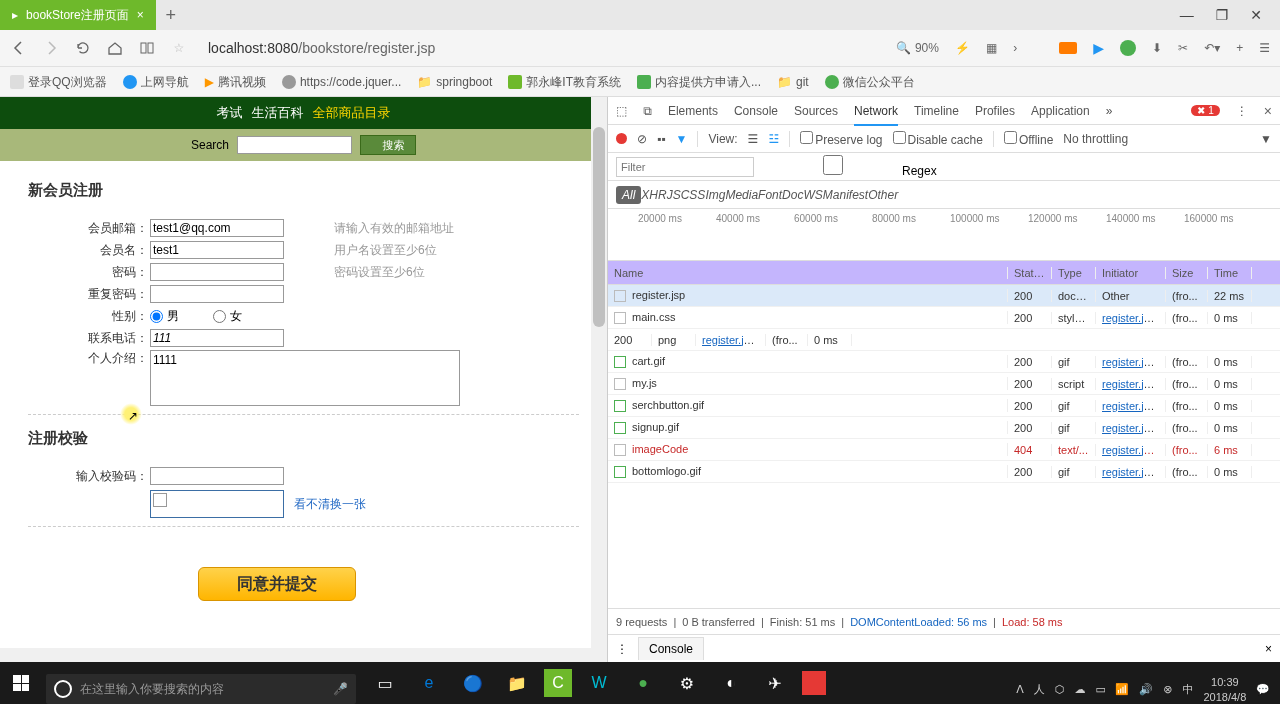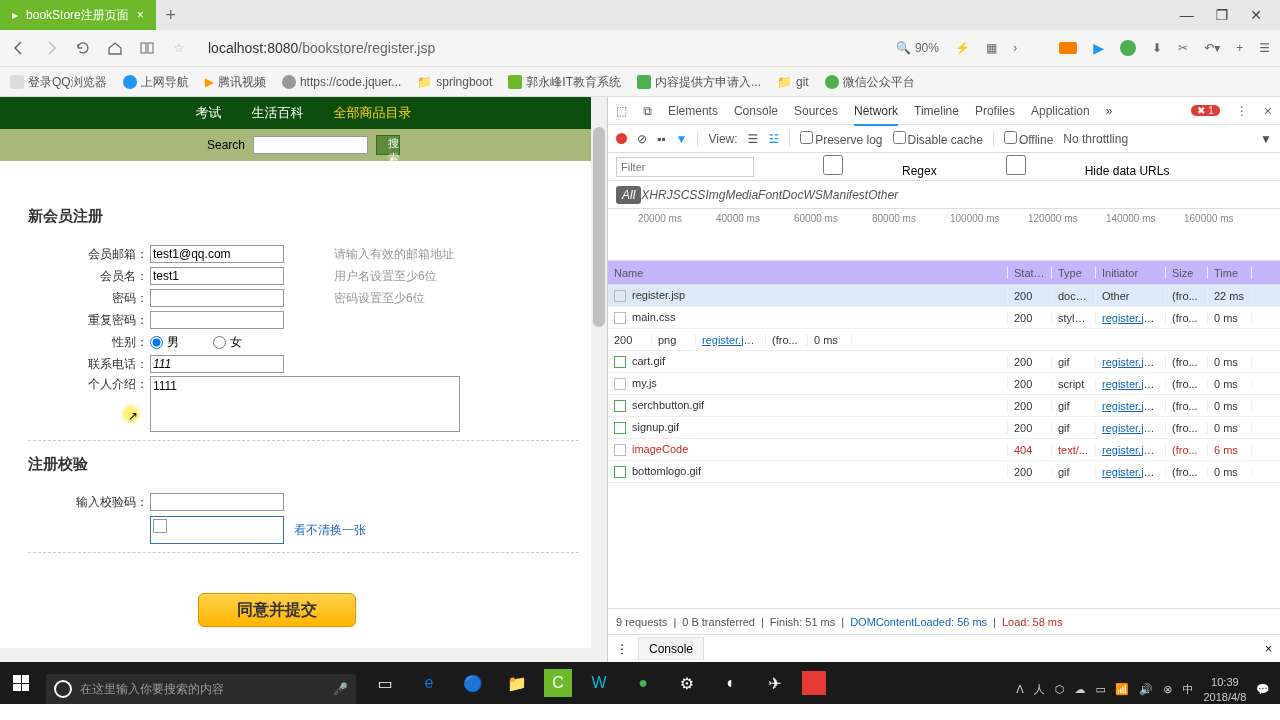--- a/index.html
+++ b/index.html
@@ -22,27 +22,27 @@
 .orange { width:18px; height:12px; background:#ff7b00; border-radius:2px; }
 .play { color:#2196f3; font-size:14px; }
 .green { width:16px; height:16px; background:#4caf50; border-radius:50%; }
 .bookmarks { height:31px; display:flex; align-items:center; padding:0 10px; gap:16px; border-top:1px solid #e0e0e0; }
 .bm { display:flex; align-items:center; gap:4px; color:#555; font-size:12px; }
 .bmicon { width:14px; height:14px; border-radius:2px; }
 
 
 .content { height:565px; display:flex; }
 .page { width:607px; position:relative; overflow:hidden; background:#fff; }
-.greennav { height:32px; background:#0d4d0d; color:#fff; display:flex; align-items:center; justify-content:center; gap:30px; font-size:13px; }
+.greennav { height:32px; background:#0d4d0d; color:#fff; display:flex; align-items:center; justify-content:center; gap:9px; font-size:13px; }
 .greennav .active { color:#ffd700; }
 .searchbar { height:32px; background:#a8b87a; display:flex; align-items:center; justify-content:center; gap:8px; }
 .searchbar input { width:115px; height:18px; border:1px solid #999; }
-.searchbtn { width:24px; height:20px; background:#5a8a3a; color:#fff; border:1px solid #3a6a1a; font-size:11px;padding-left:11px; }
-
-.form-area { padding:34px 28px; }
+.searchbtn { width:56px; height:20px; background:#5a8a3a; color:#fff; border:1px solid #3a6a1a; font-size:11px;padding-left:11px; }
+
+.form-area { padding:8px 28px; }
 .sect-title { font-size:15px; color:#333; font-weight:bold; margin:12px 0 18px; }
 .form-row { display:flex; align-items:center; margin-bottom:2px; height:20px; }
 .form-row label { width:122px; text-align:right; color:#333; font-size:12px; padding-right:2px; }
 .form-row input[type=text], .form-row input[type=password] { width:134px; height:18px; border:1px solid #999; padding:0 2px; font-size:12px; }
 .form-row .hint { margin-left:50px; color:#999; font-size:12px; }
 .form-row.radio input { margin:0 4px 0 0; }
 .form-row.radio span { margin-right:34px; }
 .form-row .wide { width:310px;font-style:italic; }
 textarea.intro { width:310px; height:56px; border:1px solid #999; resize:none; font-size:12px; padding:2px; }
 .divider { border-bottom:1px dashed #ccc; margin:8px 0 14px; }
@@ -304,21 +304,20 @@
       <label><input type="checkbox" style=""><span>Preserve log</span></label>
       <label><input type="checkbox" style=""><span>Disable cache</span></label>
       <span style="border-left:1px solid #ddd;height:16px"></span>
       <label><input type="checkbox" style=""><span>Offline</span></label>
       <span>No throttling</span>
       <span style="margin-left:auto">▼</span>
     </div>
     <div class="dt-filter">
       <input placeholder="Filter" style="">
       <label><input type="checkbox" style=""><span>Regex</span></label>
-      <label><input type="checkbox" style=""><span>Hide data URLs</span></label>
     </div>
     <div class="dt-types">
       <span class="all">All</span>
       <span>XHR</span>
       <span>JS</span>
       <span>CSS</span>
       <span>Img</span>
       <span>Media</span>
       <span>Font</span>
       <span>Doc</span>

